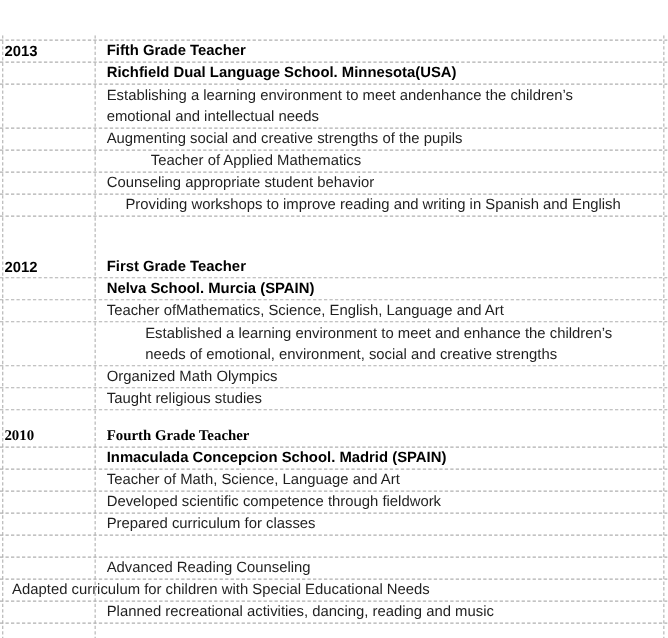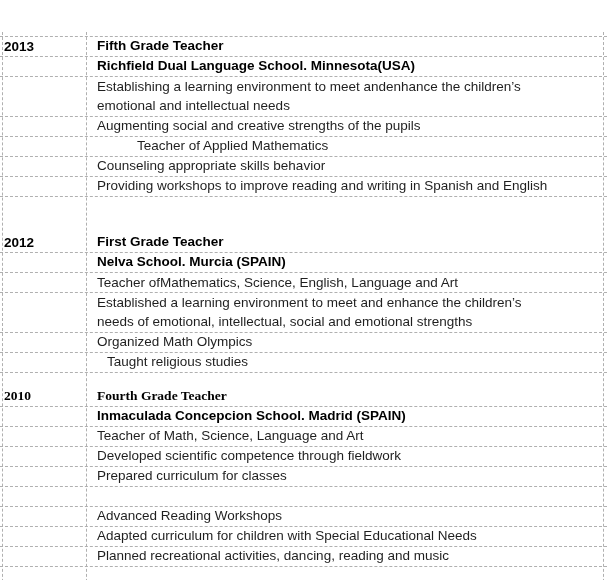--- a/index.html
+++ b/index.html
@@ -101,61 +101,61 @@
   </div>
       <div class="row" style="height: 20px; gap: 40px;">
     <div class="cell-year"></div>
     <div class="cell-detail">
           <div class="line">Teacher of Applied Mathematics</div>
         </div>
   </div>
       <div class="row" style="height: 20px;">
     <div class="cell-year"></div>
     <div class="cell-detail">
-          <div class="line">Counseling appropriate skills behavior</div>
-        </div>
-  </div>
-      <div class="row" style="height: 20px;">
+          <div class="line">Counseling appropriate student behavior</div>
+        </div>
+  </div>
+      <div class="row" style="height: 20px; padding-left: 17px;">
     <div class="cell-year"></div>
     <div class="cell-detail">
           <div class="line">Providing workshops to improve reading and writing in Spanish and English</div>
         </div>
   </div>
       <div class="row bold" style="height: 56px;">
     <div class="cell-year">2012</div>
     <div class="cell-detail">
           <div class="line">First Grade Teacher</div>
         </div>
   </div>
       <div class="row bold" style="height: 20px;">
     <div class="cell-year"></div>
     <div class="cell-detail">
           <div class="line">Nelva School. Murcia (SPAIN)</div>
         </div>
   </div>
-      <div class="row" style="height: 20px; align-items: center;">
+      <div class="row" style="height: 20px;">
     <div class="cell-year"></div>
     <div class="cell-detail">
           <div class="line">Teacher ofMathematics, Science, English, Language and Art</div>
         </div>
   </div>
-      <div class="row" style="height: 40px;">
+      <div class="row" style="height: 40px; gap: 35px;">
     <div class="cell-year"></div>
     <div class="cell-detail">
           <div class="line">Established a learning environment to meet and enhance the children’s</div>
-          <div class="line">needs of emotional, intellectual, social and emotional strengths</div>
+          <div class="line">needs of emotional, environment, social and creative strengths</div>
         </div>
   </div>
       <div class="row" style="height: 20px;">
     <div class="cell-year"></div>
     <div class="cell-detail">
           <div class="line">Organized Math Olympics</div>
         </div>
   </div>
-      <div class="row" style="height: 20px; gap: 10px;">
+      <div class="row" style="height: 20px;">
     <div class="cell-year"></div>
     <div class="cell-detail">
           <div class="line">Taught religious studies</div>
         </div>
   </div>
       <div class="row bold" style="height: 34px; font-family: Liberation Serif, serif;">
     <div class="cell-year">2010</div>
     <div class="cell-detail">
           <div class="line">Fourth Grade Teacher</div>
         </div>
@@ -183,24 +183,24 @@
     <div class="cell-detail">
           <div class="line">Prepared curriculum for classes</div>
         </div>
   </div>
       <div class="row" style="height: 20px;">
     <div class="cell-year"></div>
   </div>
       <div class="row" style="height: 20px;">
     <div class="cell-year"></div>
     <div class="cell-detail">
-          <div class="line">Advanced Reading Workshops</div>
-        </div>
-  </div>
-      <div class="row" style="height: 20px;">
+          <div class="line">Advanced Reading Counseling</div>
+        </div>
+  </div>
+      <div class="row" style="height: 20px; flex-direction: column;">
     <div class="cell-year"></div>
     <div class="cell-detail">
           <div class="line">Adapted curriculum for children with Special Educational Needs</div>
         </div>
   </div>
       <div class="row" style="height: 20px;">
     <div class="cell-year"></div>
     <div class="cell-detail">
           <div class="line">Planned recreational activities, dancing, reading and music</div>
         </div>

